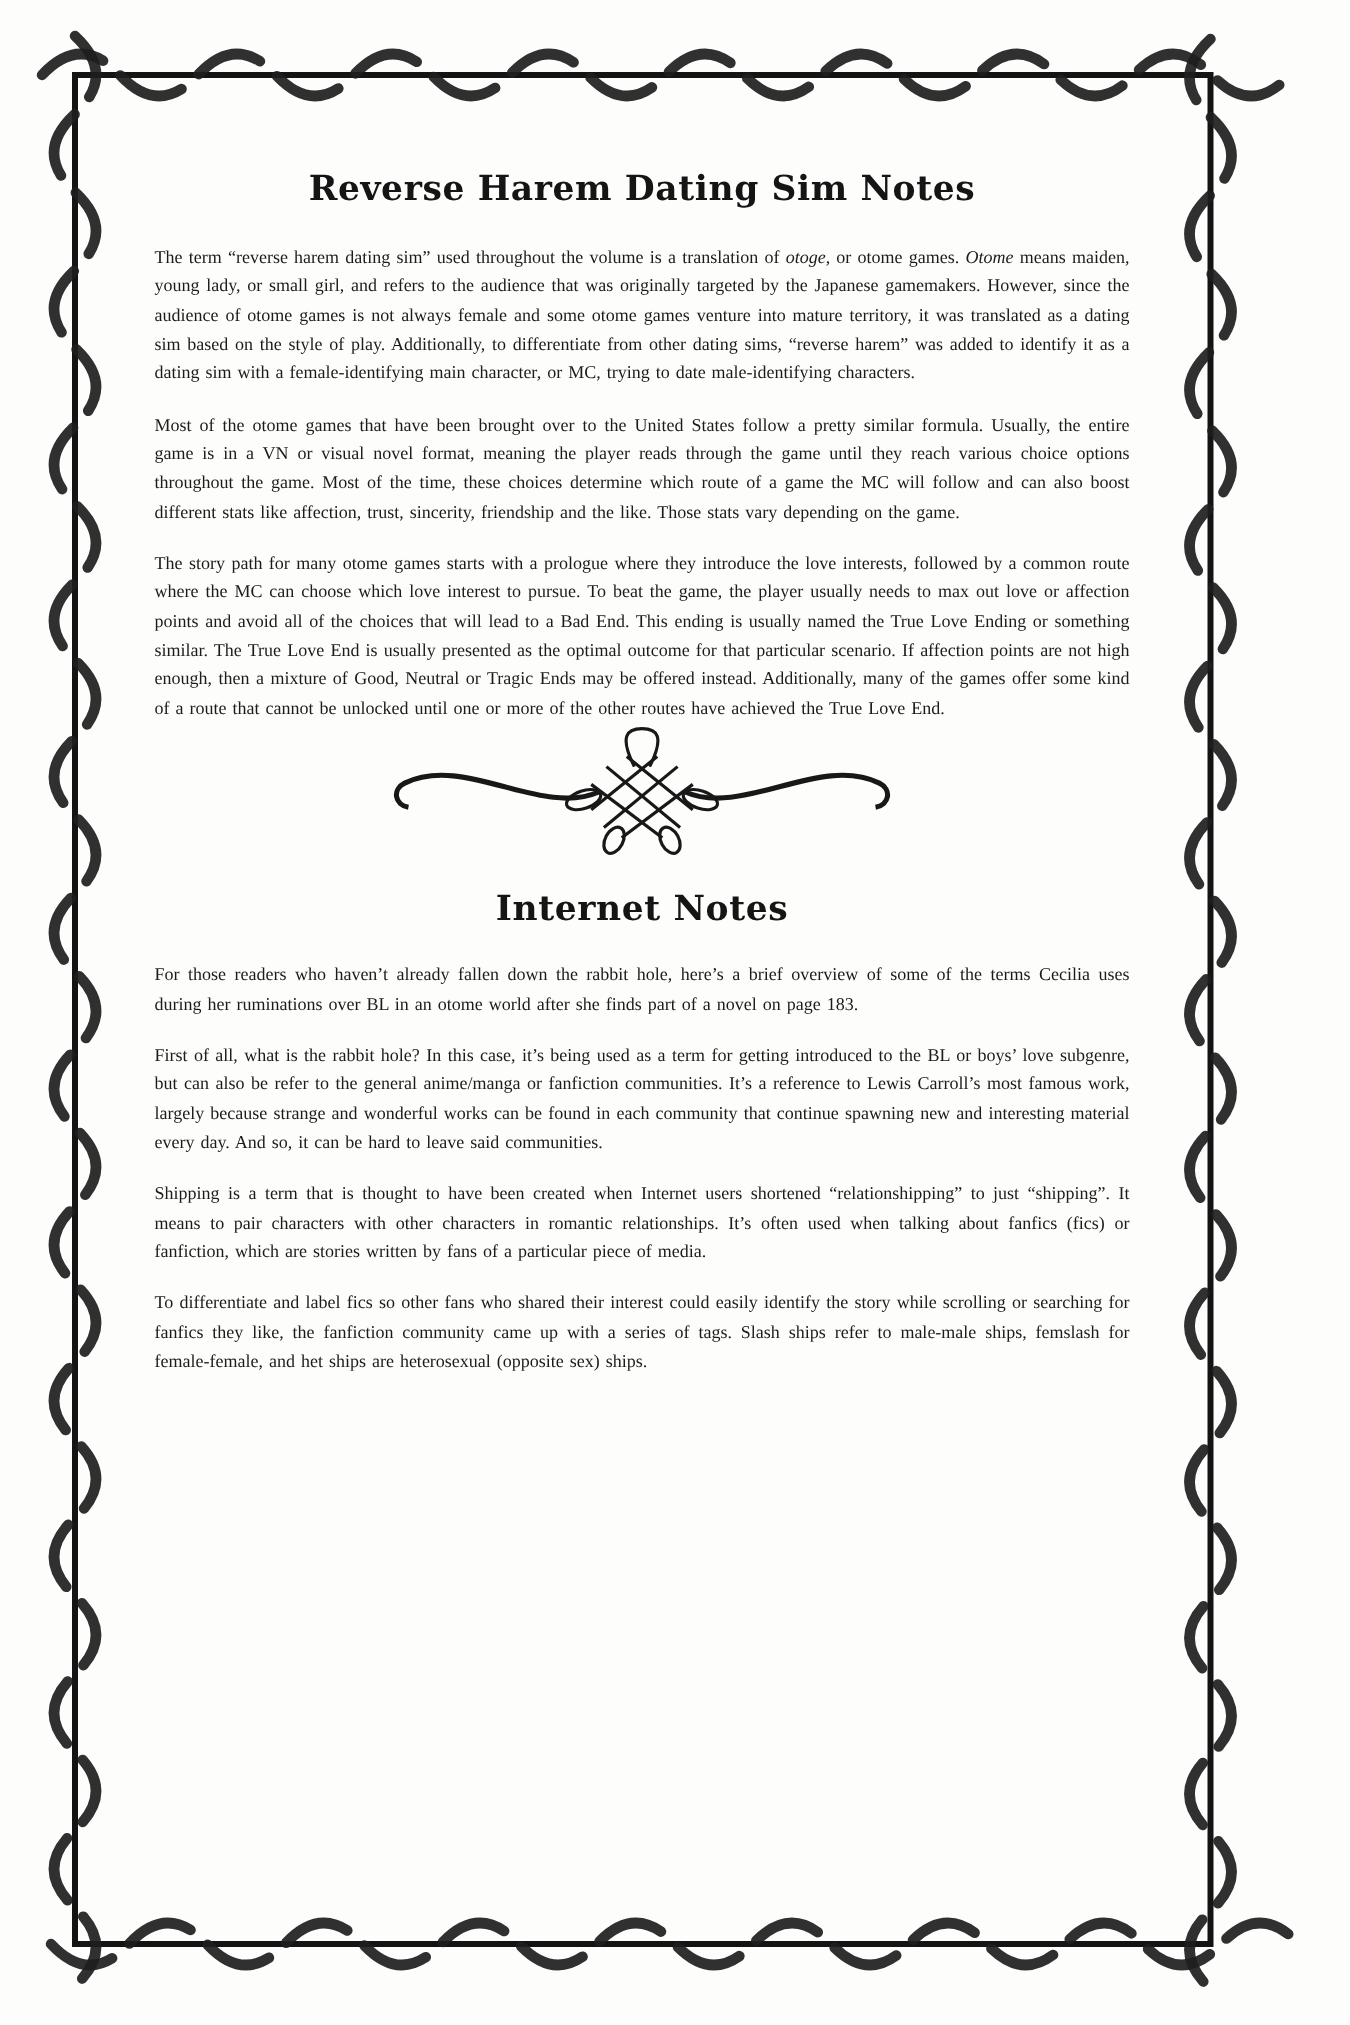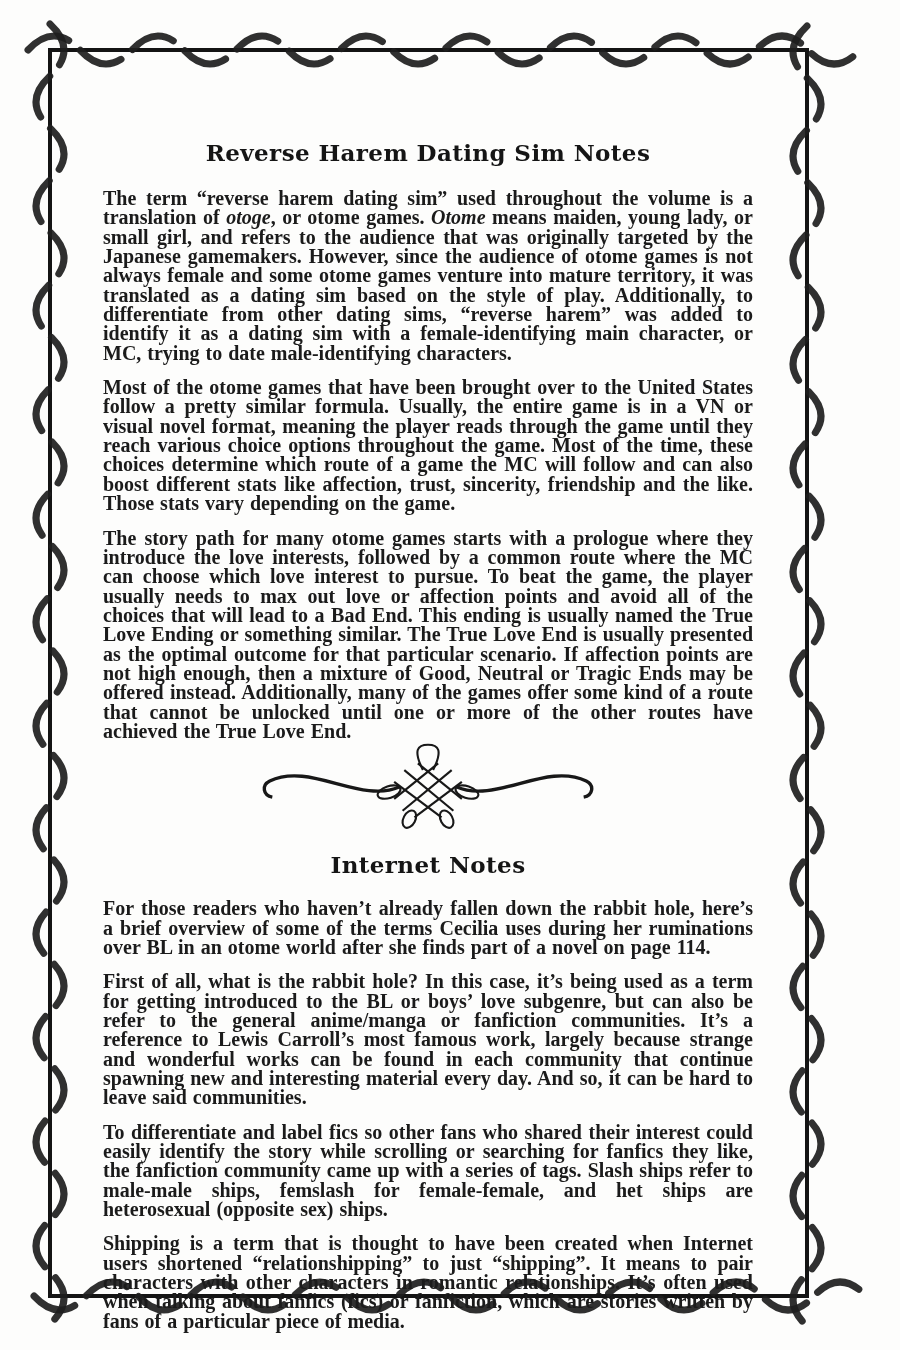--- a/index.html
+++ b/index.html
@@ -14,43 +14,42 @@
   .border-svg, .flourish-svg { display: block; }
   .border-svg {
     position: absolute;
     left: 0; top: 0;
     width: 900px; height: 1350px;
     pointer-events: none;
   }
   .content {
     position: absolute;
     left: 103px;
-    top: 139px;
+    top: 112px;
     width: 650px;
     color: #1b1b1b;
   }
   h1.note-heading {
     margin: 0 0 22px 0;
     text-align: center;
     font-family: "DejaVu Serif", serif;
     font-weight: 700;
     font-size: 23px;
     line-height: 28px;
     letter-spacing: 0.4px;
     color: #151515;
   }
   h1.second { margin-top: 20px; margin-bottom: 20px; }
   p.body-para {
     margin: 0 0 15px 0;
     font-family: "Liberation Serif", serif;
-    font-size: 20px;
+    font-size: 12px;
     line-height: 19.35px;
     text-align: justify;
     word-spacing: 1px;
-    font-weight: bold;
   }
   p.body-para:last-child { margin-bottom: 0; }
   .flourish {
     width: 396px;
     height: 88px;
     margin: 2px auto 0 auto;
   }
   .wave {
     fill: none;
     stroke: #1e1e1e;
@@ -108,23 +107,23 @@
           <ellipse class="fl-stroke" stroke-width="2.5" cx="222" cy="90" rx="7" ry="11" transform="rotate(-28 222 90)"></ellipse>
           <ellipse class="fl-stroke" stroke-width="2.5" cx="154" cy="58" rx="14" ry="7" transform="rotate(-18 154 58)"></ellipse>
           <ellipse class="fl-stroke" stroke-width="2.5" cx="246" cy="58" rx="14" ry="7" transform="rotate(18 246 58)"></ellipse>
         </g>
       </svg>
     </div>
 
     <section>
       <h1 class="note-heading second">Internet Notes</h1>
 
-      <p class="body-para">For those readers who haven’t already fallen down the rabbit hole, here’s a brief overview of some of the terms Cecilia uses during her ruminations over BL in an otome world after she finds part of a novel on page 114.</p>
+      <p class="body-para">For those readers who haven’t already fallen down the rabbit hole, here’s a brief overview of some of the terms Cecilia uses during her ruminations over BL in an otome world after she finds part of a novel on page 183.</p>
 
       <p class="body-para">First of all, what is the rabbit hole? In this case, it’s being used as a term for getting introduced to the BL or boys’ love subgenre, but can also be refer to the general anime/manga or fanfiction communities. It’s a reference to Lewis Carroll’s most famous work, largely because strange and wonderful works can be found in each community that continue spawning new and interesting material every day. And so, it can be hard to leave said communities.</p>
 
+      <p class="body-para">Shipping is a term that is thought to have been created when Internet users shortened “relationshipping” to just “shipping”. It means to pair characters with other characters in romantic relationships. It’s often used when talking about fanfics (fics) or fanfiction, which are stories written by fans of a particular piece of media.</p>
+
       <p class="body-para">To differentiate and label fics so other fans who shared their interest could easily identify the story while scrolling or searching for fanfics they like, the fanfiction community came up with a series of tags. Slash ships refer to male-male ships, femslash for female-female, and het ships are heterosexual (opposite sex) ships.</p>
-
-      <p class="body-para">Shipping is a term that is thought to have been created when Internet users shortened “relationshipping” to just “shipping”. It means to pair characters with other characters in romantic relationships. It’s often used when talking about fanfics (fics) or fanfiction, which are stories written by fans of a particular piece of media.</p>
     </section>
 
   </main>
 </div>
 
 </body></html>

